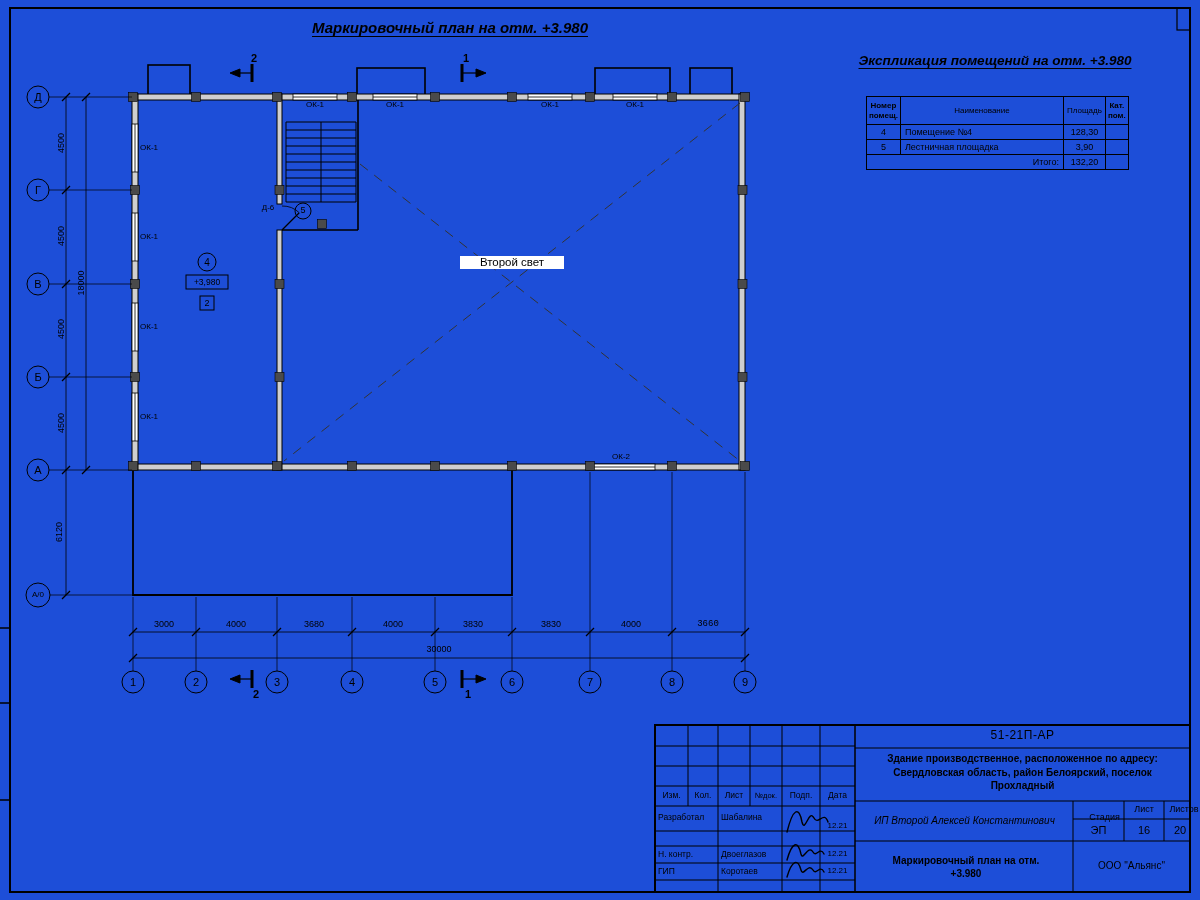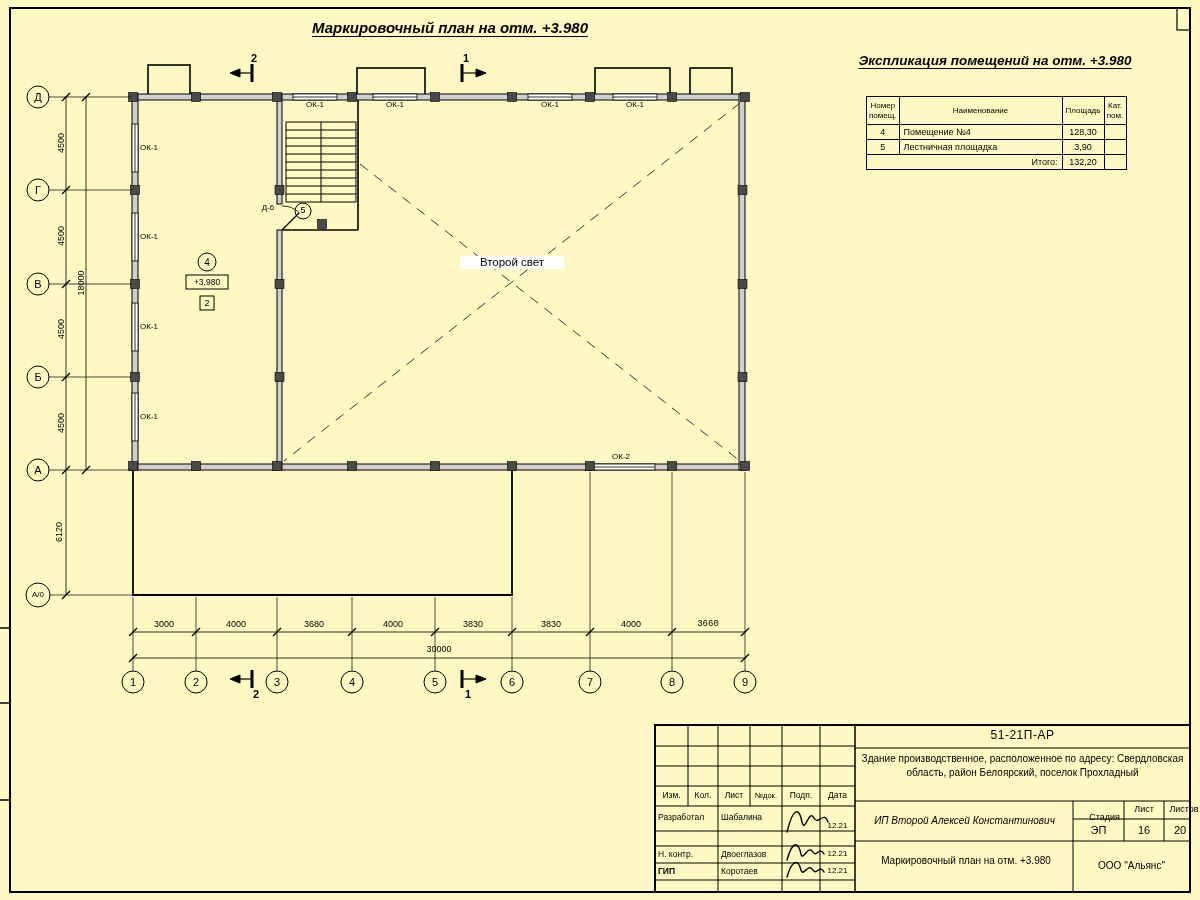--- a/index.html
+++ b/index.html
@@ -1,20 +1,20 @@
 <!DOCTYPE html>
 <html><head>
 <meta charset="utf-8">
 <style>
   * { margin:0; padding:0; box-sizing:border-box; }
   body { background:#fff; font-family:"Liberation Sans", sans-serif; }
-  .sheet { position:relative; width:1200px; height:900px; background:#fef9c3; overflow:hidden; color:#000; }
+  .sheet { position:relative; width:1200px; height:900px; background:#1d4ed8; overflow:hidden; color:#000; }
   svg.linework { position:absolute; left:0; top:0; }
   .t { position:absolute; line-height:1.1; text-align:center; color:#000; white-space:nowrap; font-family:"Liberation Sans", sans-serif; }
-  .wrap { white-space:normal; }
+  .wrap { white-space:normal;font-weight:bold; }
   .lft { text-align:left; }
   .it { font-style:italic; }
   .b  { font-weight:600; }
   .u  { text-decoration:underline; text-underline-offset:3px; }
   .rot { transform:rotate(-90deg); transform-origin:center center; }
   .whitebg { background:#fff; }
   table.expl { position:absolute; left:866px; top:96px; border-collapse:collapse; font-size:9px; table-layout:fixed; }
   table.expl td { border:1px solid #000; text-align:center; vertical-align:middle; padding:1px 2px; height:15px; overflow:hidden; }
   table.expl tr.hdr td { font-size:8px; height:28px; line-height:1.15; }
   table.expl td.nm { text-align:left; padding-left:4px; }
@@ -379,21 +379,21 @@
   <div class="t" style="left:820px;top:791px;width:35px;font-size:8.5px;">Дата</div>
 
   <div class="t lft" style="left:658px;top:813px;width:60px;font-size:8.5px;">Разработал</div>
   <div class="t lft" style="left:721px;top:813px;width:60px;font-size:8.5px;">Шабалина</div>
   <div class="t" style="left:820px;top:822px;width:35px;font-size:8px;">12.21</div>
 
   <div class="t lft" style="left:658px;top:850px;width:60px;font-size:8.5px;">Н. контр.</div>
   <div class="t lft" style="left:721px;top:850px;width:60px;font-size:8.5px;">Двоеглазов</div>
   <div class="t" style="left:820px;top:850px;width:35px;font-size:8px;">12.21</div>
 
-  <div class="t lft" style="left:658px;top:867px;width:55px;font-size:8.5px;font-weight:bold;">ГИП</div>
+  <div class="t lft" style="left:658px;top:867px;width:55px;font-size:8.5px;">ГИП</div>
   <div class="t lft" style="left:721px;top:867px;width:60px;font-size:8.5px;">Коротаев</div>
   <div class="t" style="left:820px;top:867px;width:35px;font-size:8px;">12.21</div>
 
   <div class="t it" style="left:858px;top:815px;width:213px;font-size:10px;">ИП Второй Алексей Константинович</div>
 
   <div class="t" style="left:1073px;top:805px;width:63px;font-size:9px;margin-top:8px;">Стадия</div>
   <div class="t" style="left:1124px;top:805px;width:40px;font-size:9px;">Лист</div>
   <div class="t" style="left:1164px;top:805px;width:40px;font-size:9px;">Листов</div>
   <div class="t" style="left:1073px;top:824px;width:51px;font-size:11px;">ЭП</div>
   <div class="t" style="left:1124px;top:824px;width:40px;font-size:11px;">16</div>

